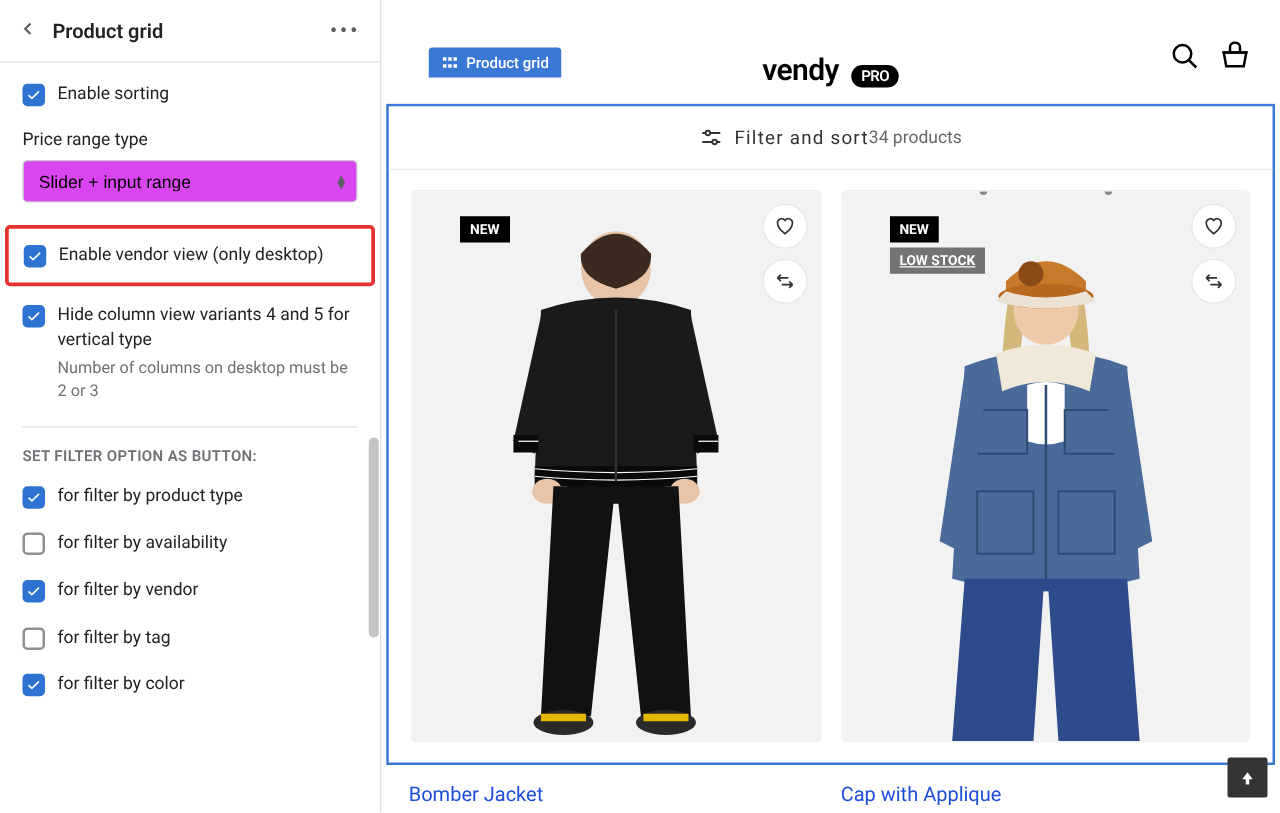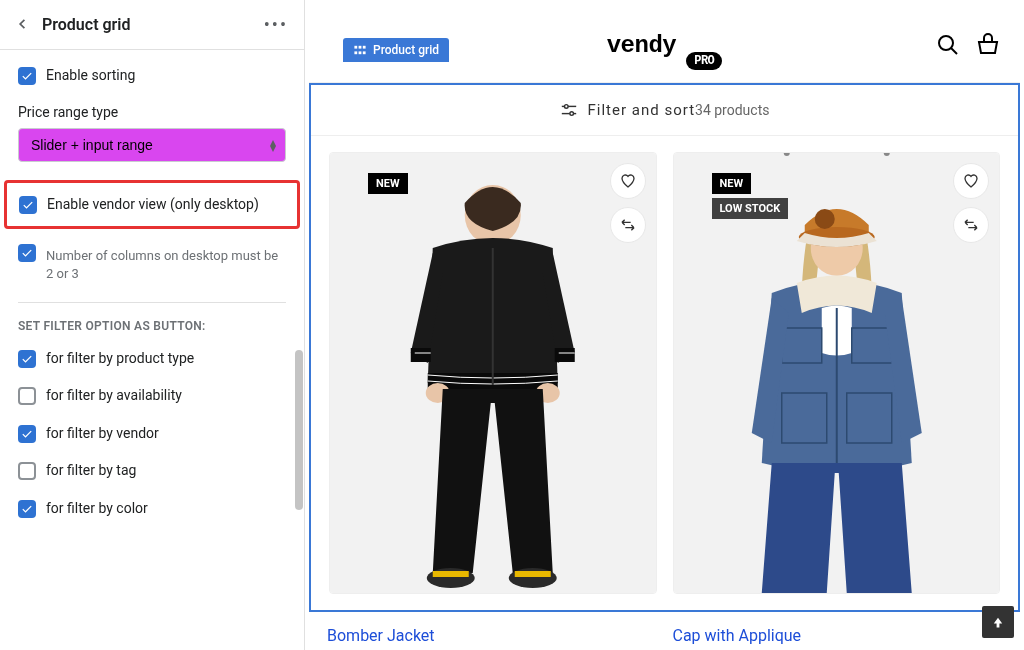--- a/index.html
+++ b/index.html
@@ -36,40 +36,40 @@
     
     .scrollbar-track { position: absolute; right: 0; top: 200px; bottom: 0; width: 10px; }
     .scrollbar-thumb { position: absolute; width: 8px; right: 1px; top: 150px; height: 160px; background: #c4c4c4; border-radius: 4px; }
     
     .preview { margin-left: 305px; height: 650px; position: relative; padding: 8px 0 0 0; }
     
     .block-tag { position: absolute; top: 38px; left: 38px; background: #3a78d6; color: #fff; font-size: 12px; font-weight: 500; padding: 5px 10px; border-radius: 3px 3px 0 0; display: flex; align-items: center; gap: 6px; z-index: 5; }
     .block-tag svg { width: 14px; height: 14px; fill: #fff; }
     
     .store-header { display: flex; align-items: center; justify-content: center; padding: 12px 20px; position: relative; border-bottom: 1px solid #f0f0f0; margin: 0 4px; }
-    .logo { font-size: 24px; font-weight: 600; letter-spacing: -0.5px; display: flex; align-items: center; gap: 10px; font-family: Liberation Mono, monospace; }
+    .logo { font-size: 24px; font-weight: 600; letter-spacing: -0.5px; display: flex; align-items: flex-end; gap: 10px; }
     .logo-pro { background: #000; color: #fff; border-radius: 14px; padding: 2px 8px; font-size: 12px; font-weight: 600; margin-top: 32px; }
     .header-icons { position: absolute; right: 20px; display: flex; gap: 16px; }
     .header-icon { width: 24px; height: 24px; }
     
     .selected-area { border: 2px solid #3a78d6; margin: 0 4px; padding: 0; }
     
     .filter-bar { display: flex; align-items: center; justify-content: center; padding: 16px 18px; border-bottom: 1px solid #eee; }
     .filter-left { display: flex; align-items: center; gap: 10px; }
     .sliders-icon { width: 18px; height: 18px; }
     .filter-text { font-size: 15px; color: #333; letter-spacing: 1px; }
     .product-count { font-size: 14px; color: #666; }
     
     .product-grid { display: flex; gap: 16px; padding: 16px 18px; }
     .card { flex: 1; border: 1px solid #eee; border-radius: 4px; overflow: hidden; position: relative; }
     .card-image { width: 100%; height: 440px; background: #f2f2f2; position: relative; overflow: hidden; }
     .badges { position: absolute; top: 20px; left: 10px; display: flex; flex-direction: column; gap: 4px; z-index: 2; margin-left: 28px; }
     .badge { font-size: 11px; font-weight: 700; padding: 4px 8px; color: #fff; display: inline-block; width: fit-content; }
     .badge.new { background: #000; }
-    .badge.low { background: #404040; }
+    .badge.low { background: #737373; text-decoration: underline; }
     .card-actions { position: absolute; top: 10px; right: 10px; display: flex; flex-direction: column; gap: 8px; z-index: 2; }
     .action-circle { width: 36px; height: 36px; border-radius: 50%; background: #fff; border: 1px solid #e8e8e8; display: flex; align-items: center; justify-content: center; }
     .action-circle svg { width: 16px; height: 16px; }
     
     .product-title { padding: 14px 0 14px 0; font-size: 16px; color: #1d4ed8; }
     
     .scroll-top { position: absolute; bottom: 12px; right: 10px; width: 32px; height: 32px; background: #333; color: #fff; border-radius: 2px; display: flex; align-items: center; justify-content: center; }
     .scroll-top svg { width: 14px; height: 14px; fill: #fff; }
     
     
@@ -123,20 +123,21 @@
       </div>
     </div>
 
     <div class="checkbox-row">
       <span class="checkbox checked">
         <svg viewBox="0 0 16 16">
             <path d="M6 10.5 L3 7.5 L1.8 8.7 L6 12.9 L14.2 4.7 L13 3.5 Z"></path>
           </svg>
       </span>
       <div>
+        <div class="checkbox-label">Hide column view variants 4 and 5 for vertical type</div>
         <div class="checkbox-sub">Number of columns on desktop must be 2 or 3</div>
       </div>
     </div>
 
     <hr class="divider">
     <div class="section-heading">SET FILTER OPTION AS BUTTON:</div>
 
     <div class="checkbox-row">
       <span class="checkbox checked">
         <svg viewBox="0 0 16 16">

